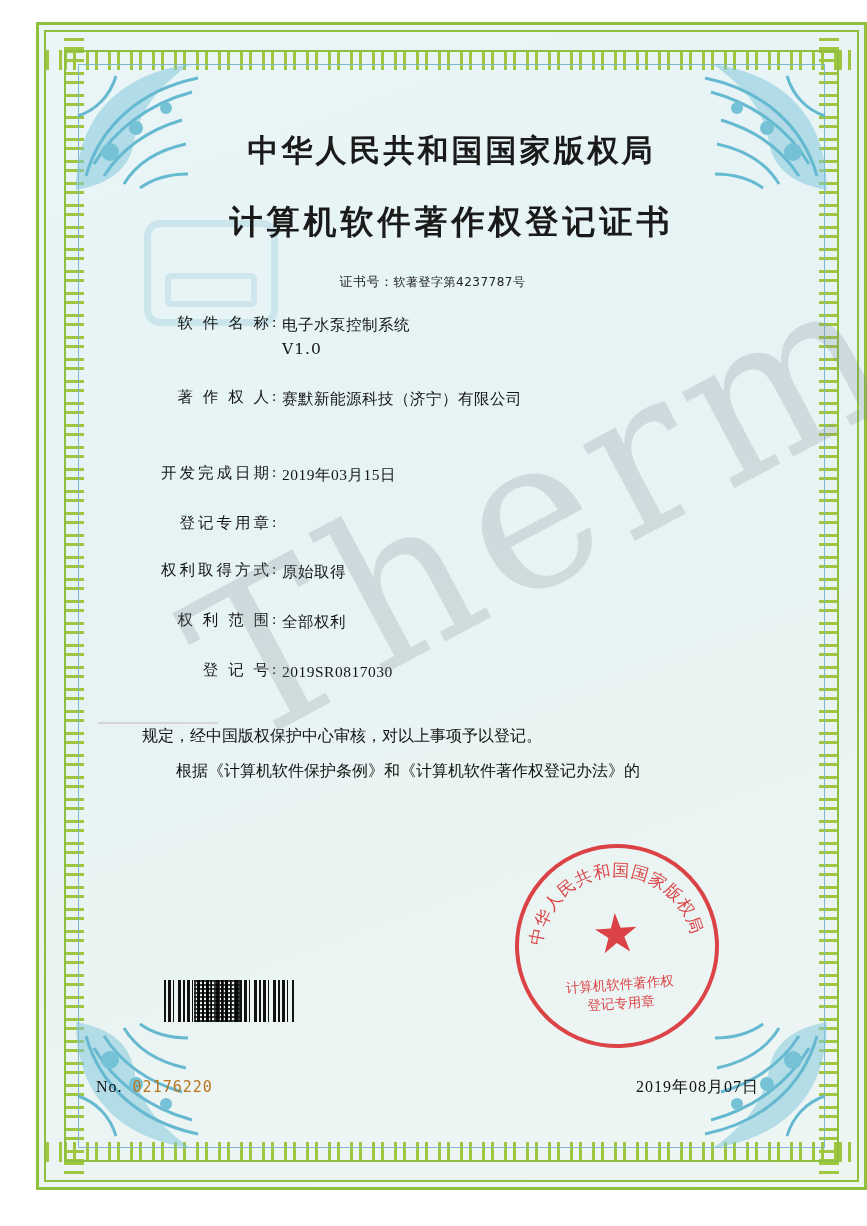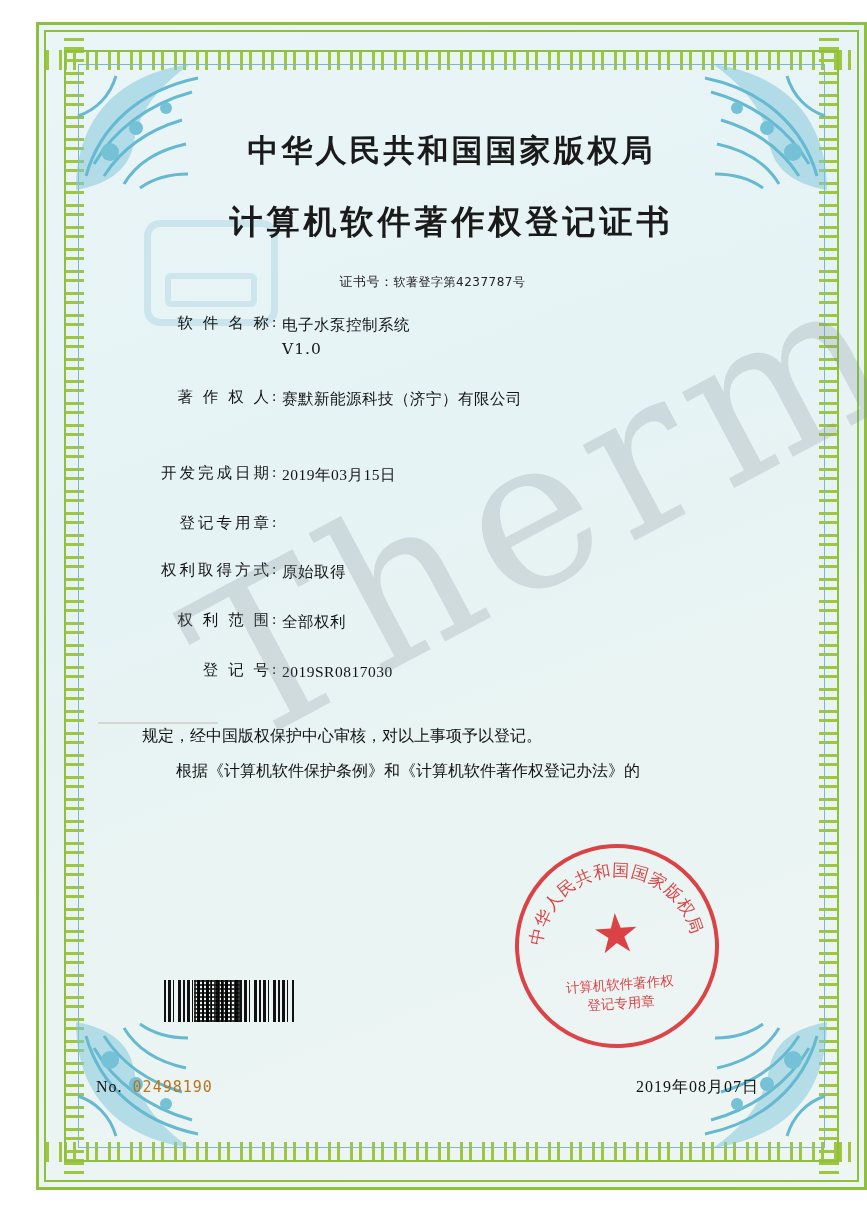--- a/index.html
+++ b/index.html
@@ -454,20 +454,20 @@
     <div class="star">★</div>
     <div class="bottom-lines">
       <div>计算机软件著作权</div>
       <div>登记专用章</div>
     </div>
   </div>
 
   <div class="footer">
     <div class="serial">
       <span class="prefix">No.</span>
-      <span>02498190</span>
+      <span>02176220</span>
     </div>
     <div class="issue-date">2019年08月07日</div>
   </div>
 
   <div class="watermark">Thermo</div>
 
 </div>
 
 </body></html>

